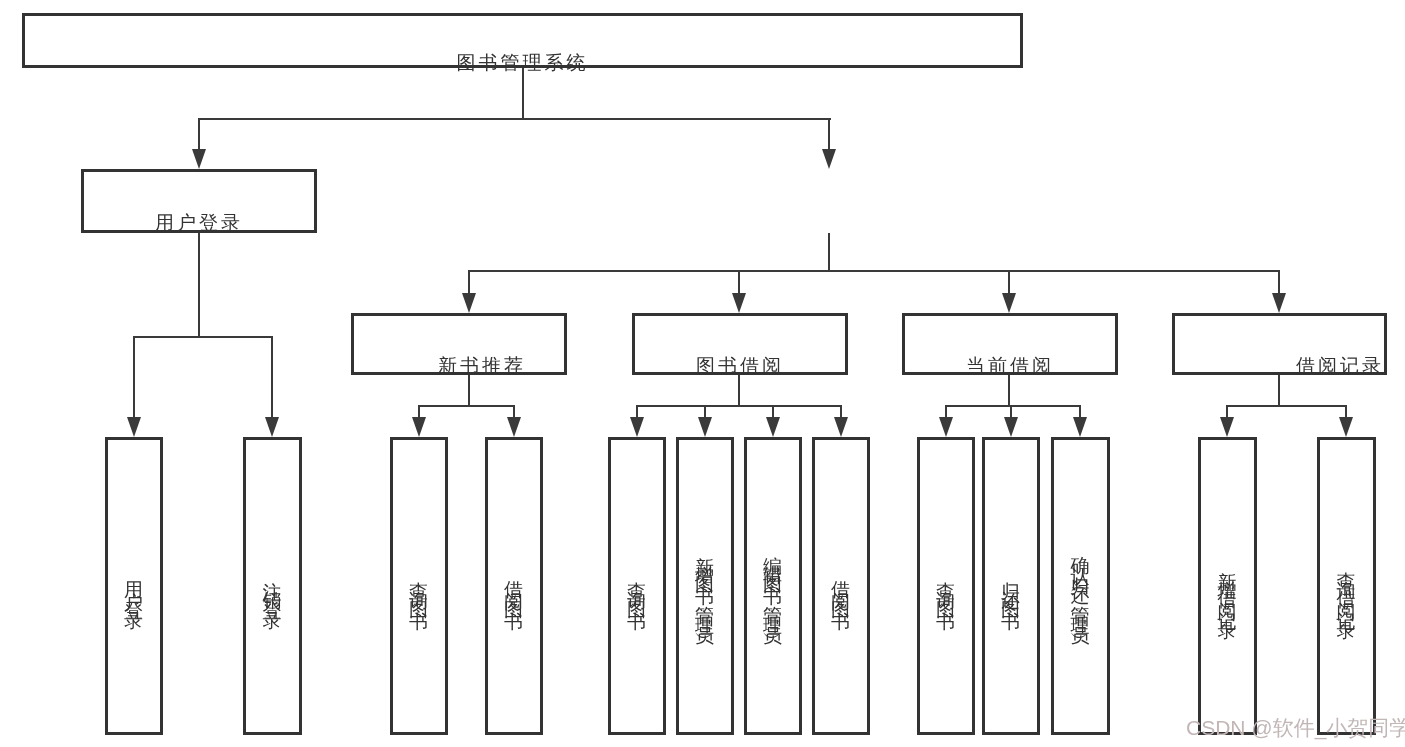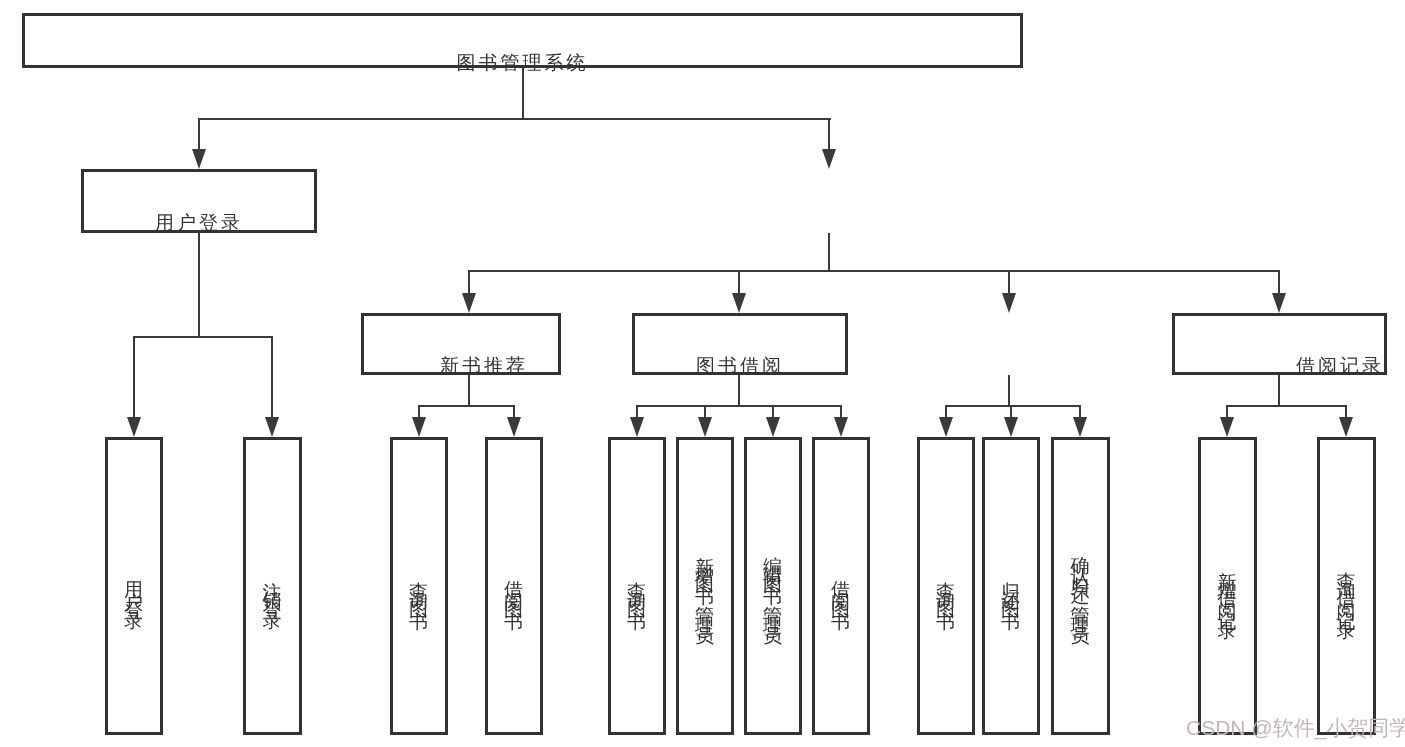--- a/index.html
+++ b/index.html
@@ -78,25 +78,28 @@
   <div class="line" style="left:468px; top:270px; width:812px; height:2px;"></div>
   <div class="line" style="left:468px; top:270px; width:2px; height:26px;"></div>
   <div class="arrow" style="left:462px; top:293px;"></div>
   <div class="line" style="left:738px; top:270px; width:2px; height:26px;"></div>
   <div class="arrow" style="left:732px; top:293px;"></div>
   <div class="line" style="left:1008px; top:270px; width:2px; height:26px;"></div>
   <div class="arrow" style="left:1002px; top:293px;"></div>
   <div class="line" style="left:1278px; top:270px; width:2px; height:26px;"></div>
   <div class="arrow" style="left:1272px; top:293px;"></div>
 
-  <div class="box h" style="left:361px; top:313px; width:200px; height:62px;padding-left:46px;">
+  <div class="box h" style="left:351px; top:313px; width:216px; height:62px;padding-left:46px;">
     <span>新书推荐</span>
   </div>
   <div class="box h" style="left:632px; top:313px; width:216px; height:62px;">
     <span>图书借阅</span>
+  </div>
+  <div class="box h" style="left:902px; top:313px; width:216px; height:62px;">
+    <span>当前借阅</span>
   </div>
   <div class="box h" style="left:1172px; top:313px; width:215px; height:62px;justify-content:flex-end;">
     <span>借阅记录</span>
   </div>
 
   <div class="line" style="left:198px; top:233px; width:2px; height:105px;"></div>
   <div class="line" style="left:133px; top:336px; width:140px; height:2px;"></div>
   <div class="line" style="left:133px; top:336px; width:2px; height:84px;"></div>
   <div class="arrow" style="left:127px; top:417px;"></div>
   <div class="line" style="left:271px; top:336px; width:2px; height:84px;"></div>

